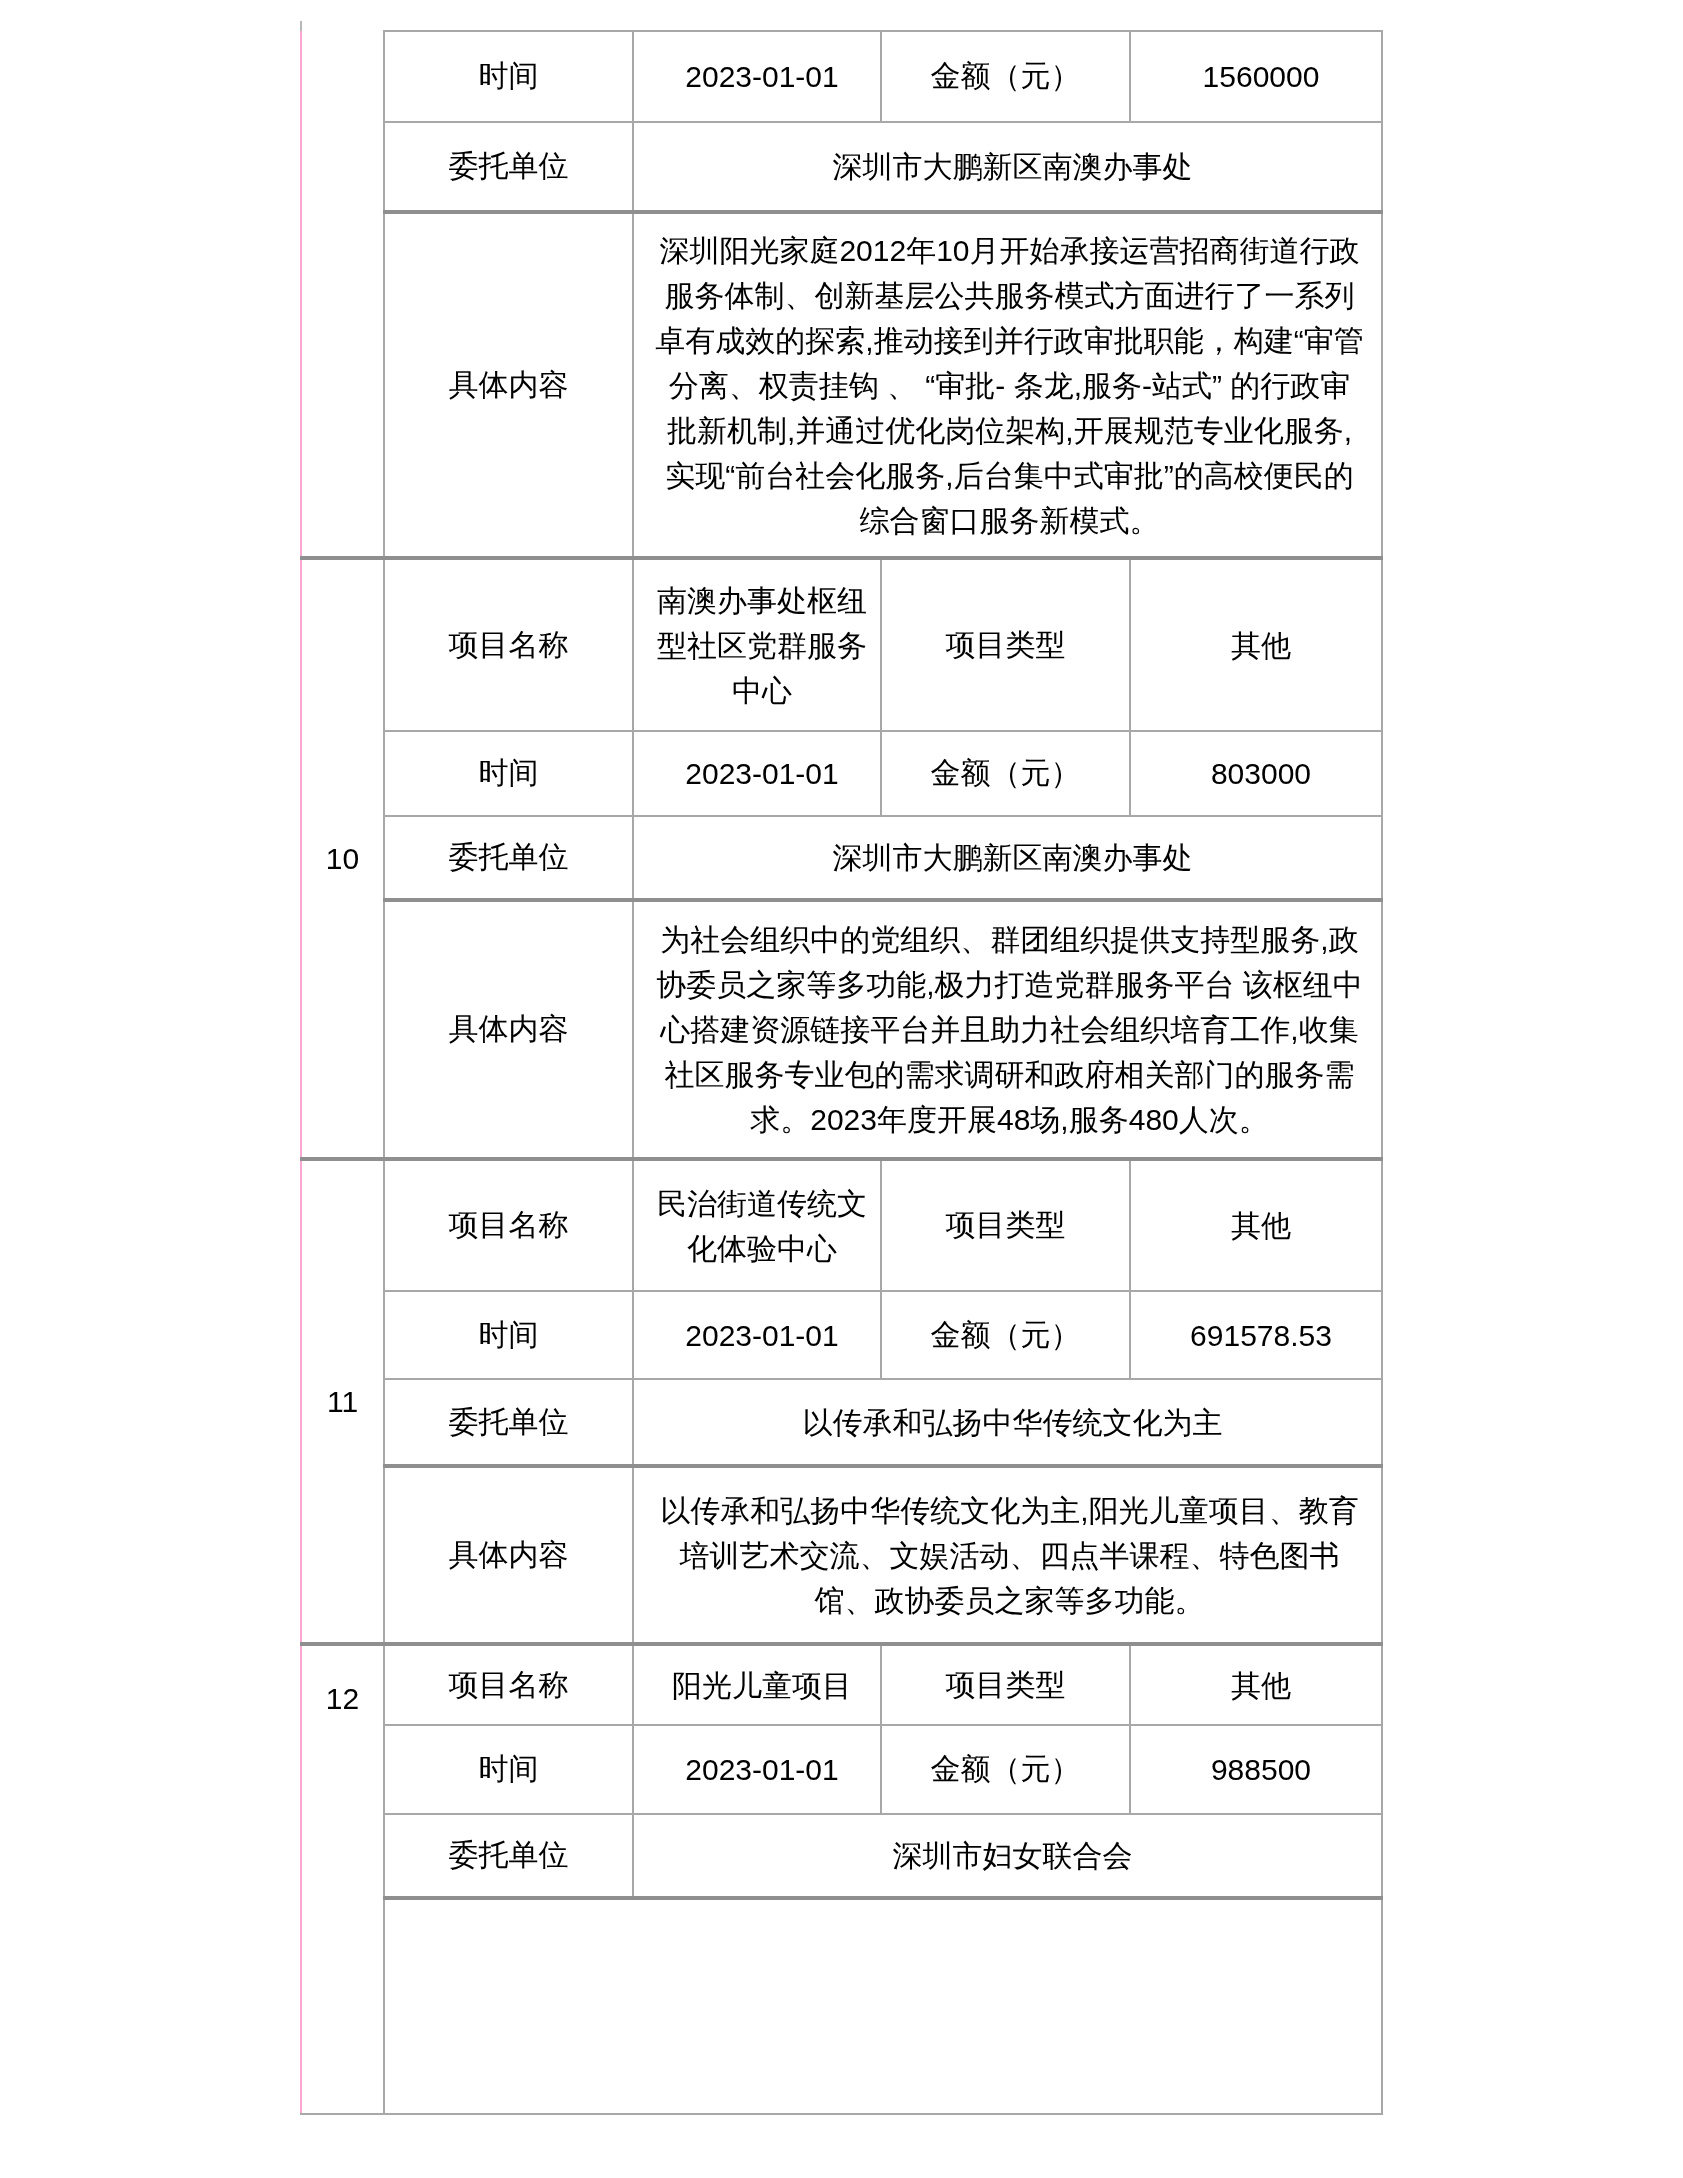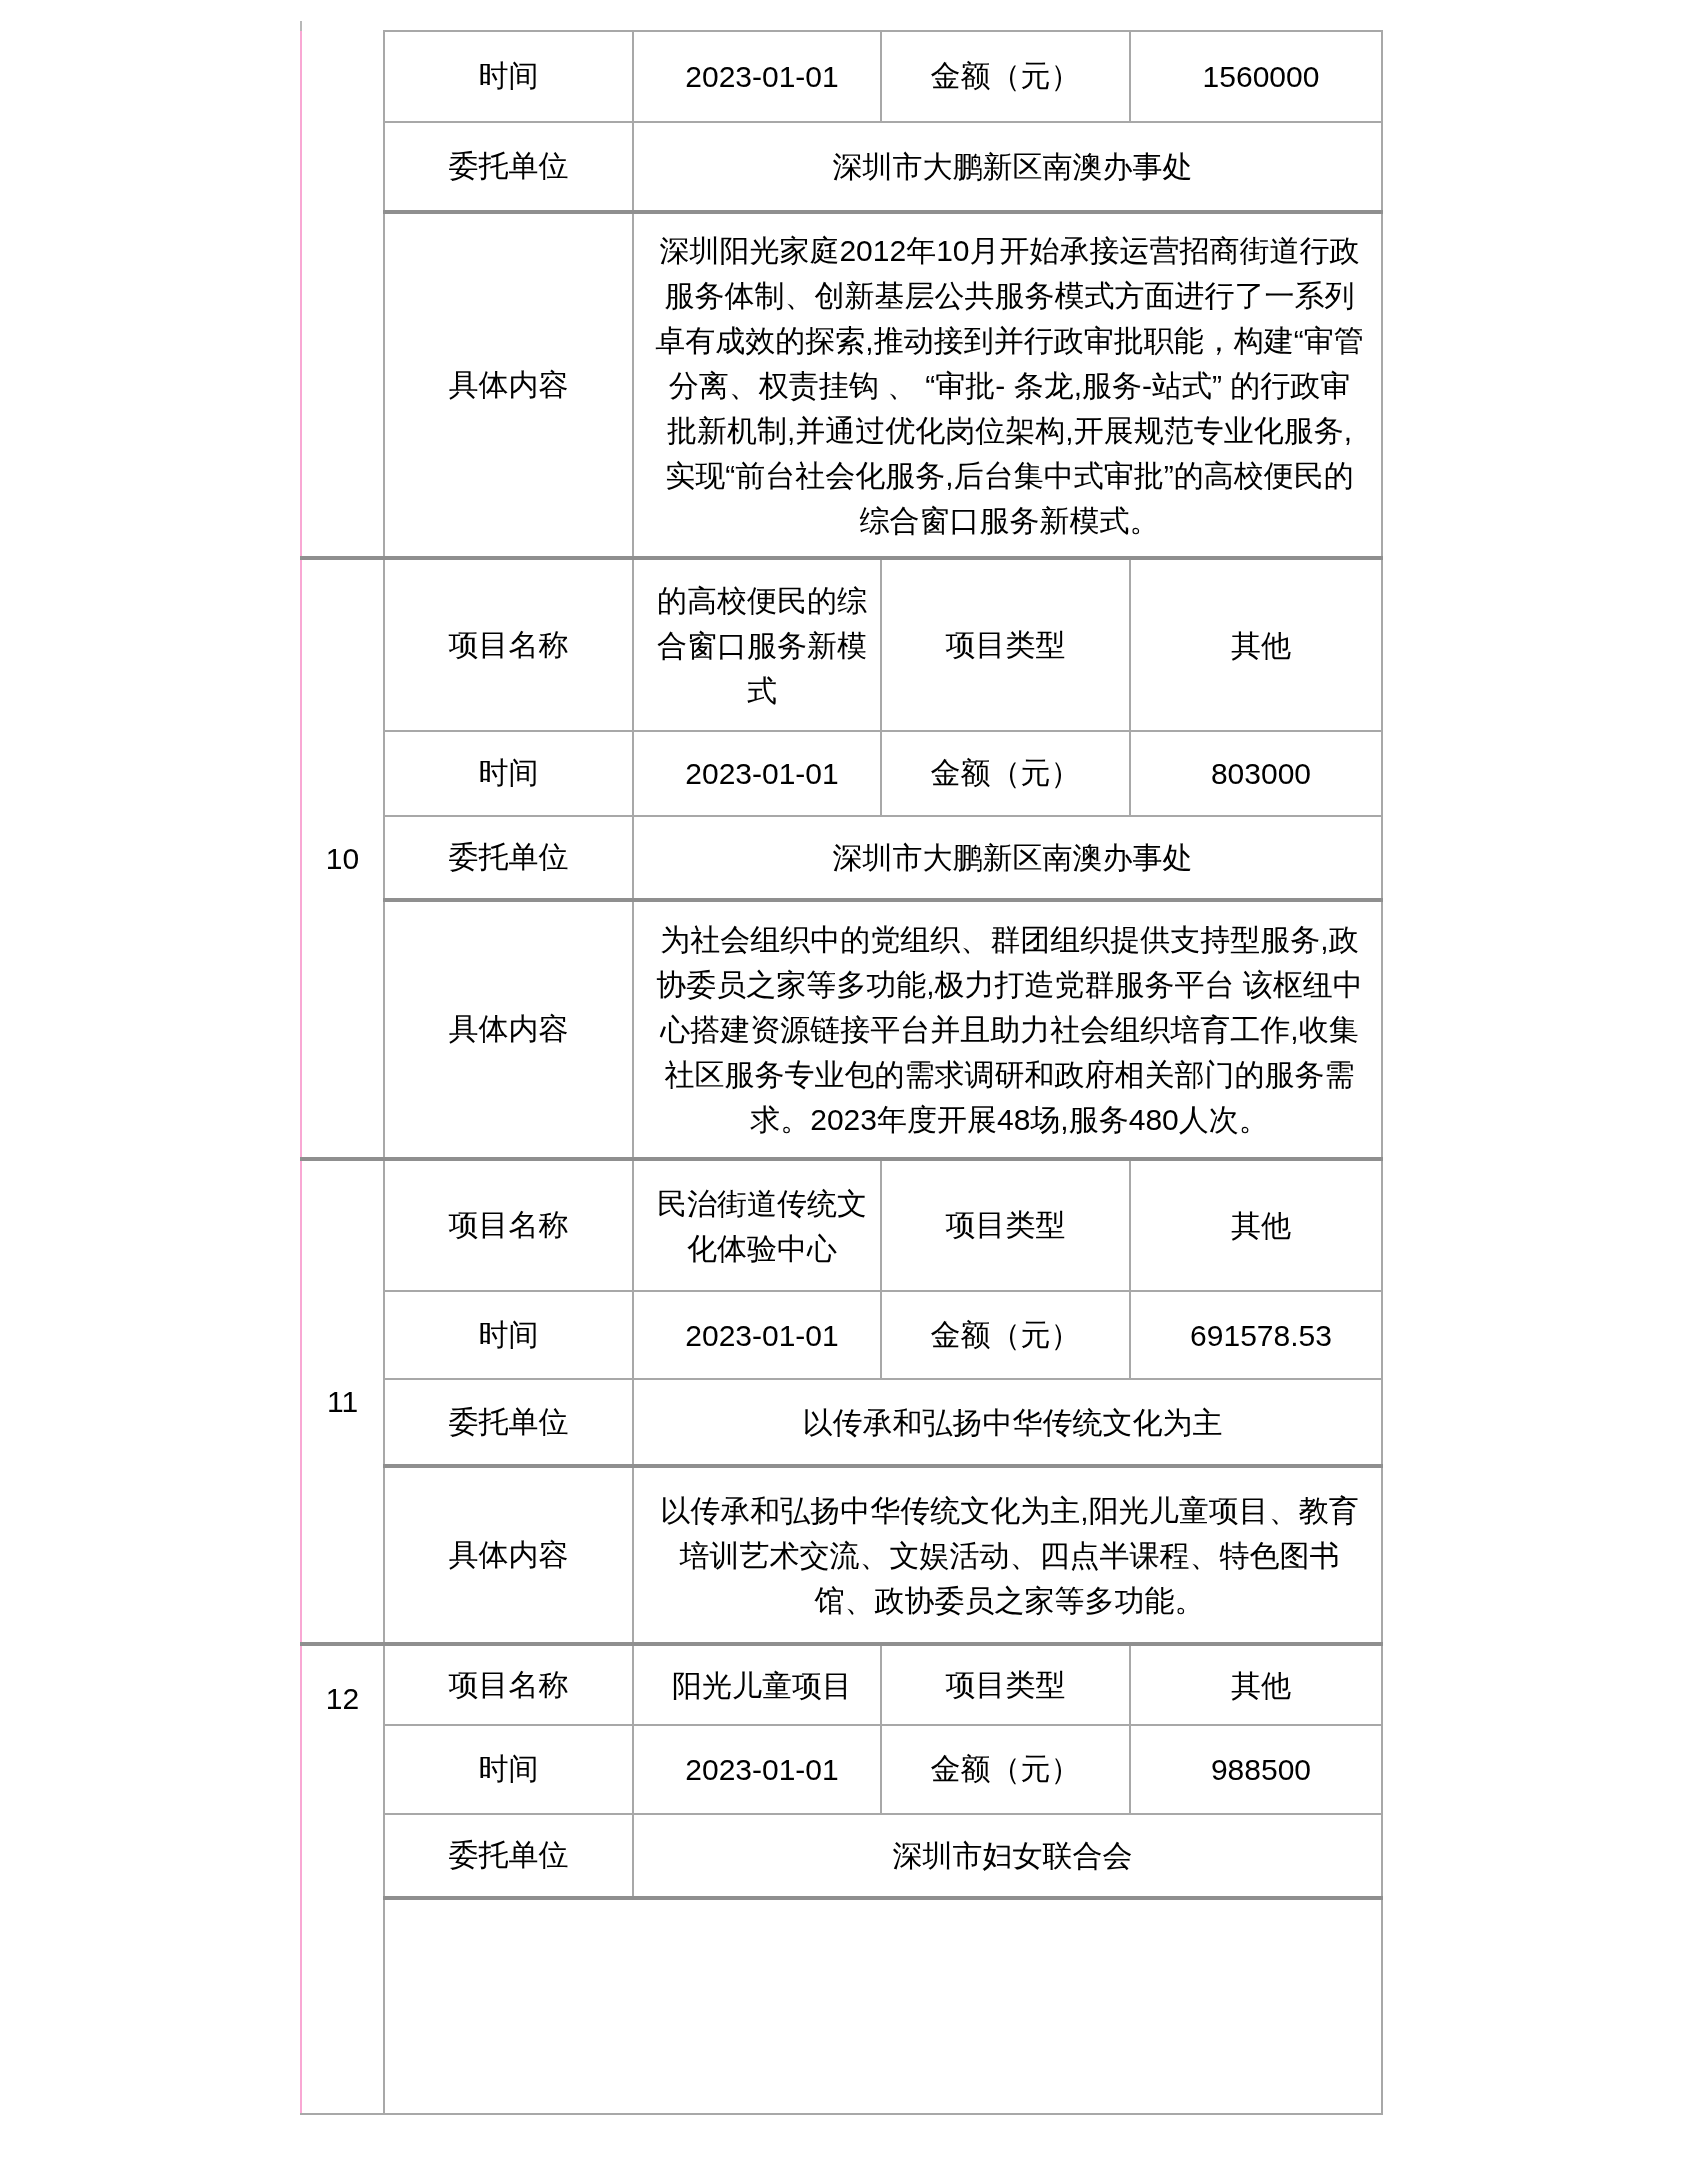--- a/index.html
+++ b/index.html
@@ -51,21 +51,21 @@
       <td class="val" colspan="3">深圳市大鹏新区南澳办事处</td>
     </tr>
     <tr class="h349">
       <td class="lbl tt">具体内容</td>
       <td class="para tt" colspan="3">深圳阳光家庭2012年10月开始承接运营招商街道行政服务体制、创新基层公共服务模式方面进行了一系列卓有成效的探索,推动接到并行政审批职能，构建“审管分离、权责挂钩 、 “审批- 条龙,服务-站式” 的行政审批新机制,并通过优化岗位架构,开展规范专业化服务, 实现“前台社会化服务,后台集中式审批”的高校便民的综合窗口服务新模式。</td>
     </tr>
 
     <tr class="h175">
       <td class="num tt" rowspan="4">10</td>
       <td class="lbl tt">项目名称</td>
-      <td class="val tt">的高校便民的综合窗口服务新模式</td>
+      <td class="val tt">南澳办事处枢纽型社区党群服务中心</td>
       <td class="lbl tt">项目类型</td>
       <td class="val tt">其他</td>
     </tr>
     <tr class="h86">
       <td class="lbl">时间</td>
       <td class="val">2023-01-01</td>
       <td class="lbl">金额（元）</td>
       <td class="val">803000</td>
     </tr>
     <tr class="h85">

